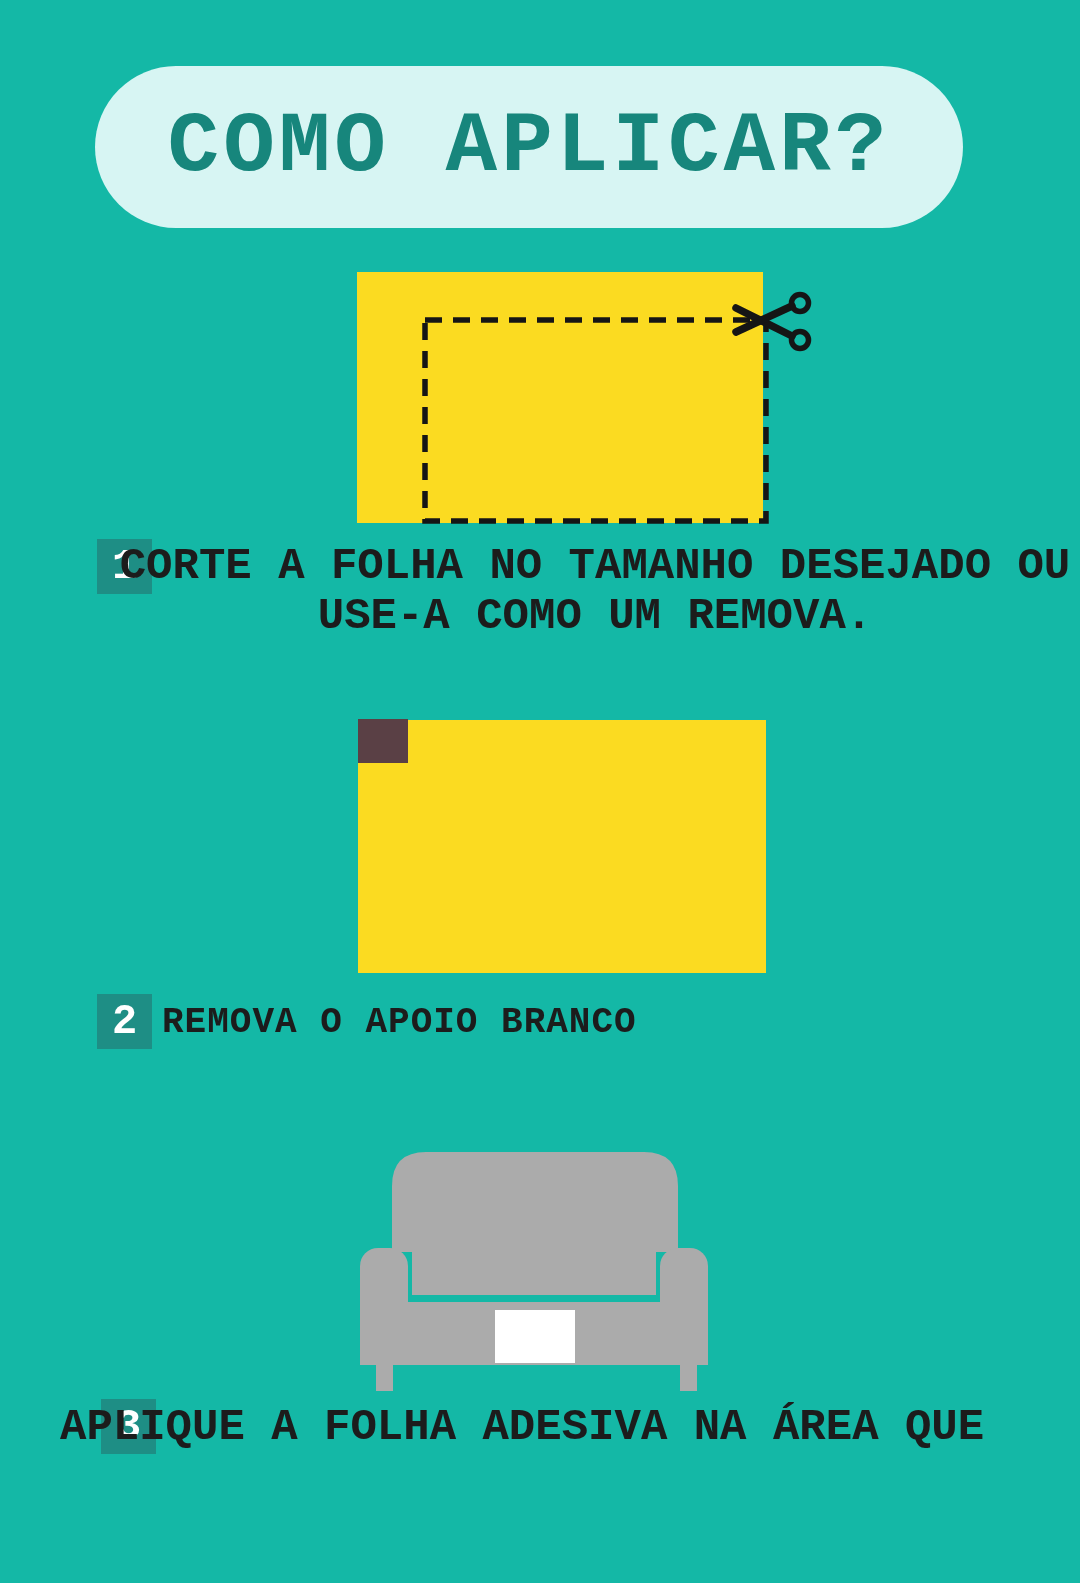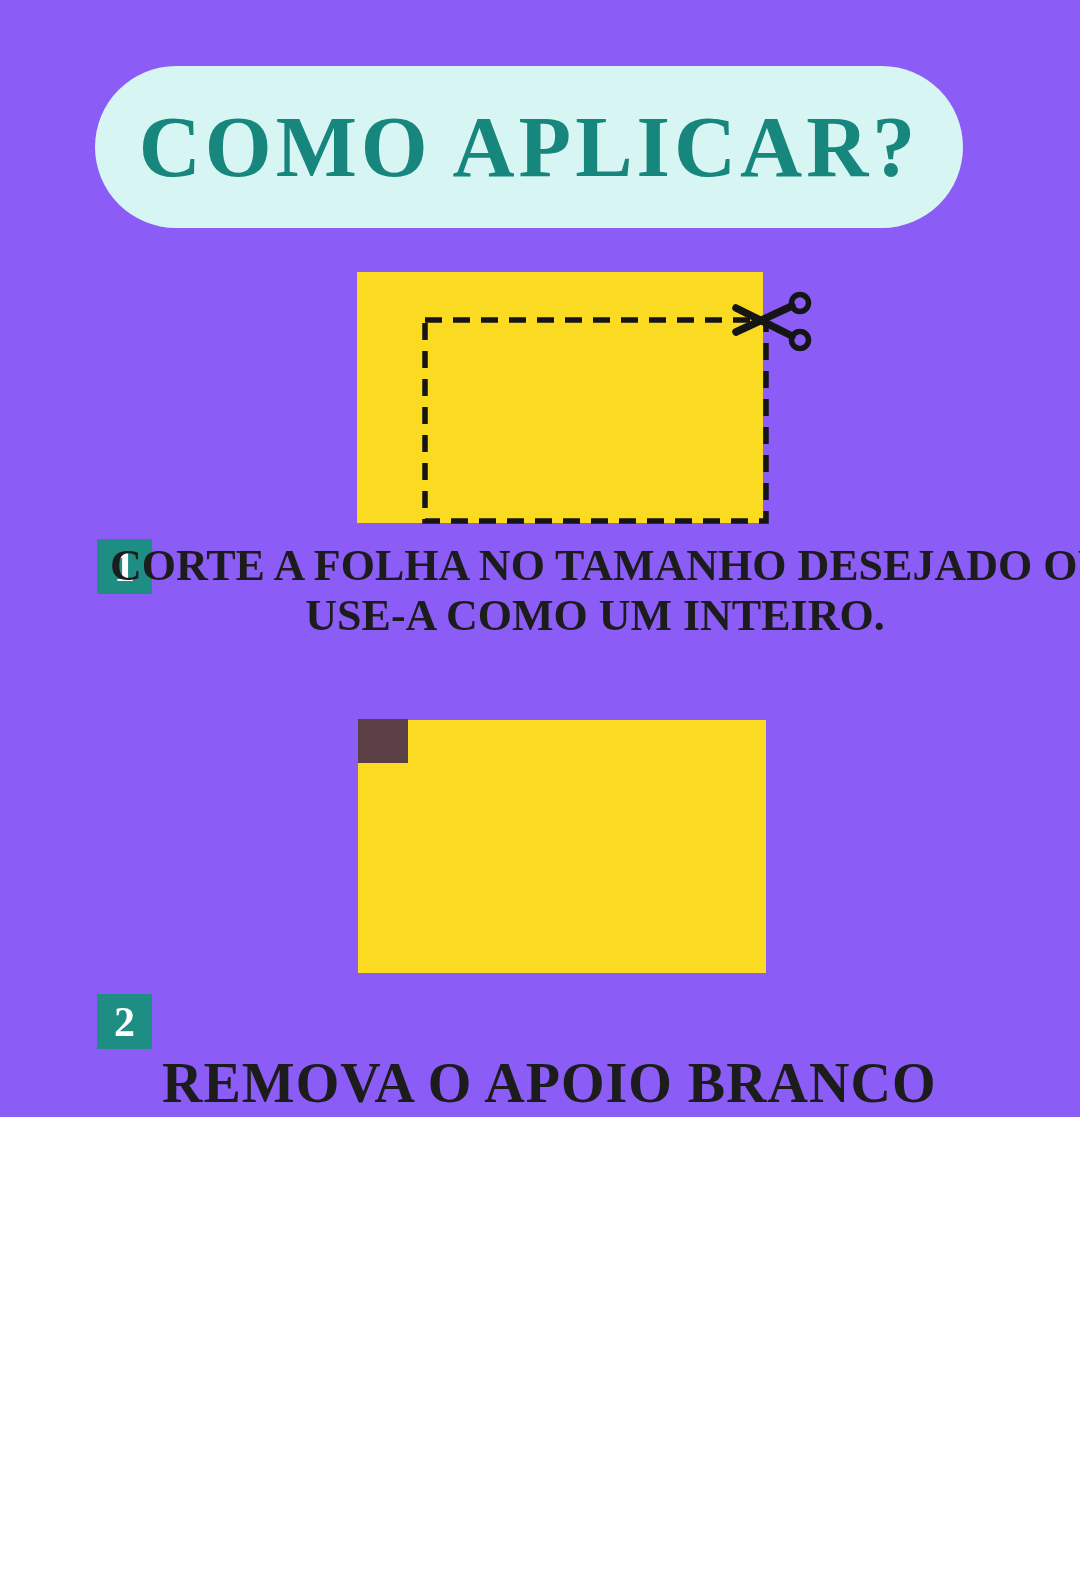--- a/index.html
+++ b/index.html
@@ -1,19 +1,19 @@
 <!DOCTYPE html>
 <html><head>
 <meta charset="utf-8">
 <style>
   html,body { margin:0; padding:0; background:#ffffff; }
   .canvas {
-    position:relative; width:1080px; height:1117px;
-    background:#8b5cf6; overflow:hidden;
-    font-family:Liberation Serif, serif;
+    position:relative; width:1080px; height:1583px;
+    background:#14b8a6; overflow:hidden;
+    font-family:Liberation Mono, monospace;
   }
   .header-pill {
     position:absolute; left:95px; top:66px; width:868px; height:162px;
     background:#D7F5F3; border-radius:84px;
     display:flex; align-items:center; justify-content:center;
   }
   .page-title {
     font-size:86px; font-weight:bold; letter-spacing:4px;
     color:#17867C; white-space:nowrap;
   }
@@ -28,21 +28,21 @@
   }
   #badge-1 { left:97px;  top:539px; }
   #badge-2 { left:97px;  top:994px; }
   #badge-3 { left:101px; top:1399px; }
   .step-text {
     position:absolute; color:#1C1C1C; font-weight:bold;
   }
   .step-text .line { white-space:nowrap; }
   #step1-text { left:110px; top:541px; width:970px; text-align:center;
                 font-size:44px; line-height:50px; }
-  #step2-text { left:162px; top:1056px; font-size:56px; line-height:54px;
+  #step2-text { left:162px; top:996px; font-size:36px; line-height:54px;
                 letter-spacing:1px; }
   #step3-text { left:60px; top:1402px; width:1000px; 
                 font-size:44px; line-height:50px; }
 </style>
 </head>
 <body>
 
 <div class="canvas">
 
   <div class="header-pill">
@@ -58,21 +58,21 @@
       <circle cx="460" cy="41" r="8.5" fill="none" stroke-width="5.5"></circle>
       <circle cx="460" cy="78" r="8.5" fill="none" stroke-width="5.5"></circle>
     </g>
   </svg>
 
   <div id="badge-1" class="step-badge">
     <span>1</span>
   </div>
   <div id="step1-text" class="step-text">
     <div class="line">CORTE A FOLHA NO TAMANHO DESEJADO OU</div>
-    <div class="line">USE-A COMO UM INTEIRO.</div>
+    <div class="line">USE-A COMO UM REMOVA.</div>
   </div>
 
   <svg id="illus-peel" class="illus" width="440" height="280" viewBox="0 0 440 280">
     <rect x="18" y="15" width="408" height="253" fill="#FBDB21"></rect>
     <rect x="18" y="14" width="50" height="44" fill="#5A4045"></rect>
   </svg>
 
   <div id="badge-2" class="step-badge">
     <span>2</span>
   </div>

